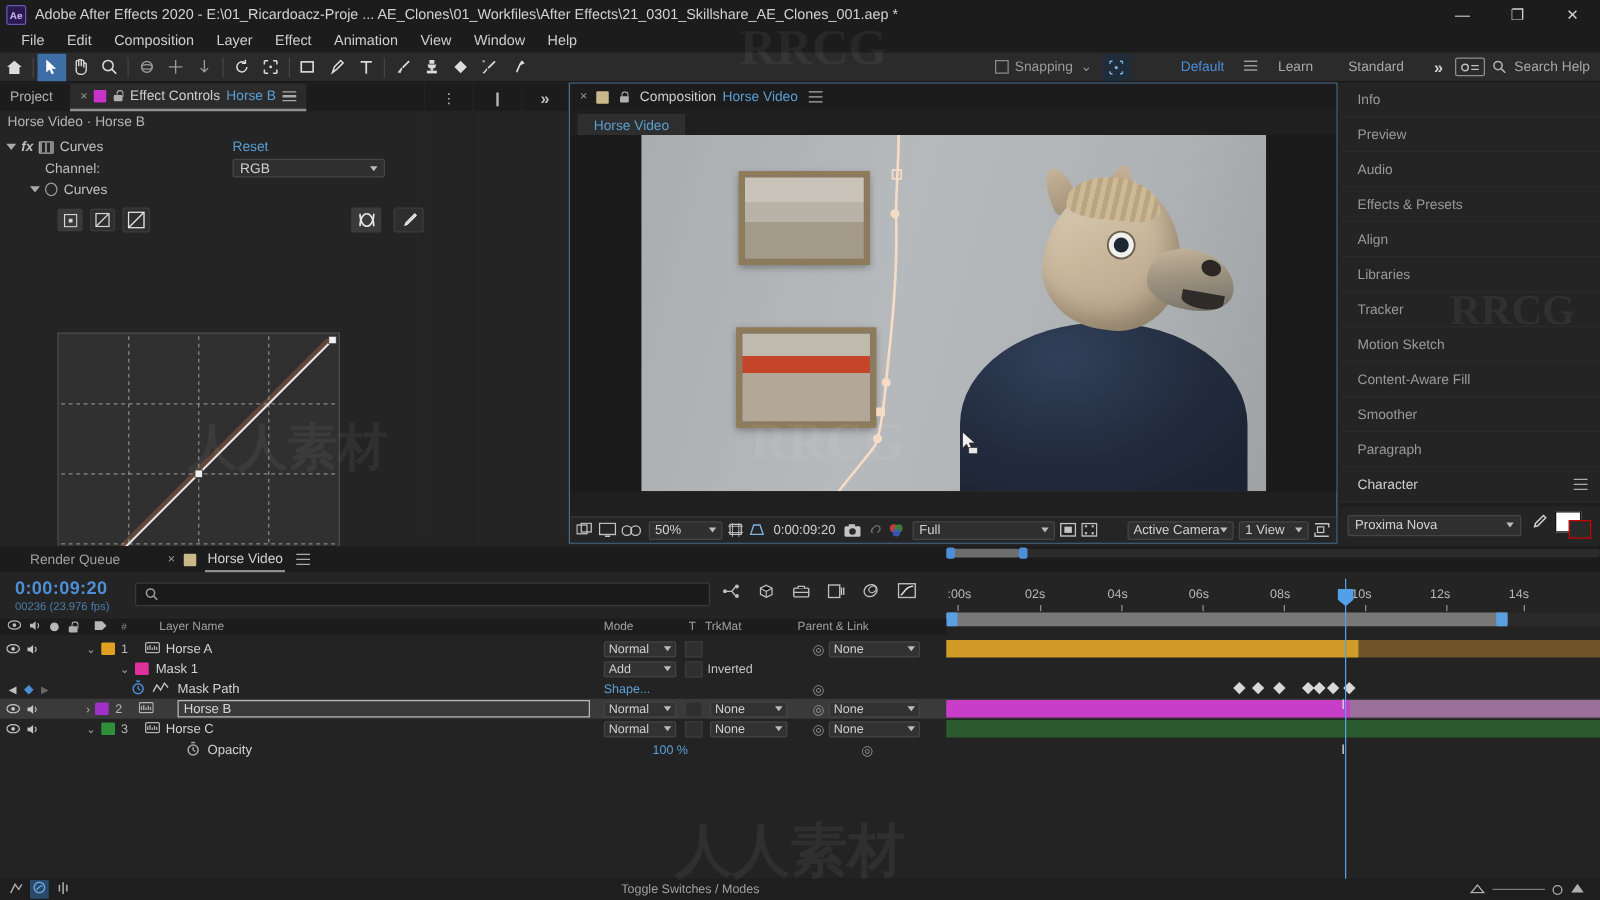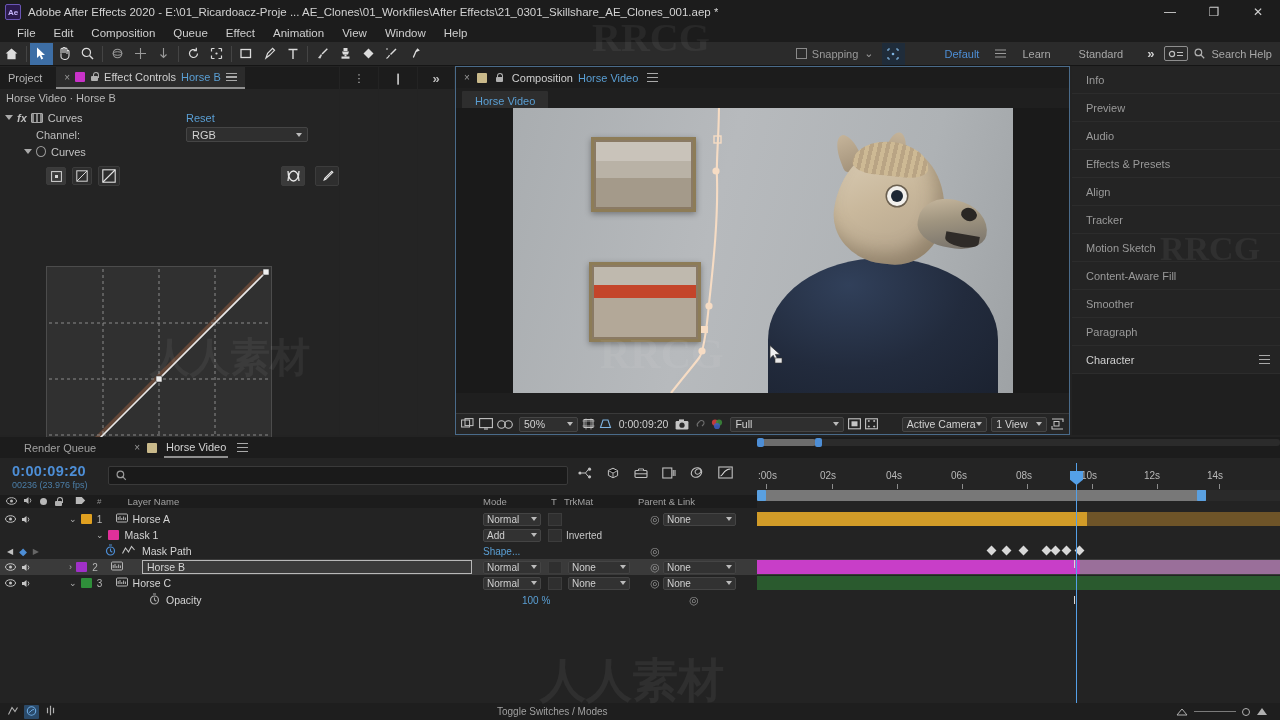--- a/index.html
+++ b/index.html
@@ -232,21 +232,21 @@
       <div class="win-btn">—</div>
       <div class="win-btn">❐</div>
       <div class="win-btn close">✕</div>
     </div>
   </div>
 
   <div class="menubar">
     <div class="menu-item">File</div>
     <div class="menu-item">Edit</div>
     <div class="menu-item">Composition</div>
-    <div class="menu-item">Queue</div>
+    <div class="menu-item">Layer</div>
     <div class="menu-item">Effect</div>
     <div class="menu-item">Animation</div>
     <div class="menu-item">View</div>
     <div class="menu-item">Window</div>
     <div class="menu-item">Help</div>
   </div>
 
   <div class="toolbar">
     <div class="tbtn">
       <svg width="13" height="12" viewBox="0 0 13 12">
@@ -650,20 +650,23 @@
     <div class="rp-item">
         <span>Audio</span>
       </div>
     <div class="rp-item">
         <span>Effects &amp; Presets</span>
       </div>
     <div class="rp-item">
         <span>Align</span>
       </div>
     <div class="rp-item">
+        <span>Libraries</span>
+      </div>
+    <div class="rp-item">
         <span>Tracker</span>
       </div>
     <div class="rp-item">
         <span>Motion Sketch</span>
       </div>
     <div class="rp-item">
         <span>Content-Aware Fill</span>
       </div>
     <div class="rp-item">
         <span>Smoother</span>
@@ -671,20 +674,35 @@
     <div class="rp-item">
         <span>Paragraph</span>
       </div>
     <div class="rp-item bold">
       <span>Character</span>
       <span class="burger">
           <i></i>
           <i></i>
           <i></i>
         </span>
+    </div>
+    <div class="char-row">
+      <span class="font-dd">
+        <span>Proxima Nova</span>
+        <span class="caret"></span>
+      </span>
+      <span>
+        <svg width="15" height="15" viewBox="0 0 15 15">
+            <path d="M11.8 1.4l1.8 1.8-6.4 6.4-2.5.7.7-2.5z" fill="none" stroke="#d0d0d0" stroke-width="1.2"></path>
+          </svg>
+      </span>
+      <span class="swatches">
+        <span class="sw-w"></span>
+        <span class="sw-b"></span>
+      </span>
     </div>
   </div>
 
   <div class="tl-panel">
     <div class="tl-tabbar">
       <span style="margin-left:24px;color:#a0a0a0;">Render Queue</span>
       <span style="margin-left:38px;color:#9a9a9a;font-size:10px;">×</span>
       <span class="chip" style="background:#c9b98a;margin-left:7px;"></span>
       <span style="margin-left:7px;color:#d2d2d2;border-bottom:2px solid #8f8f8f;height:21px;line-height:21px;padding:0 2px;">Horse Video</span>
       <span class="burger" style="margin-left:9px;">

